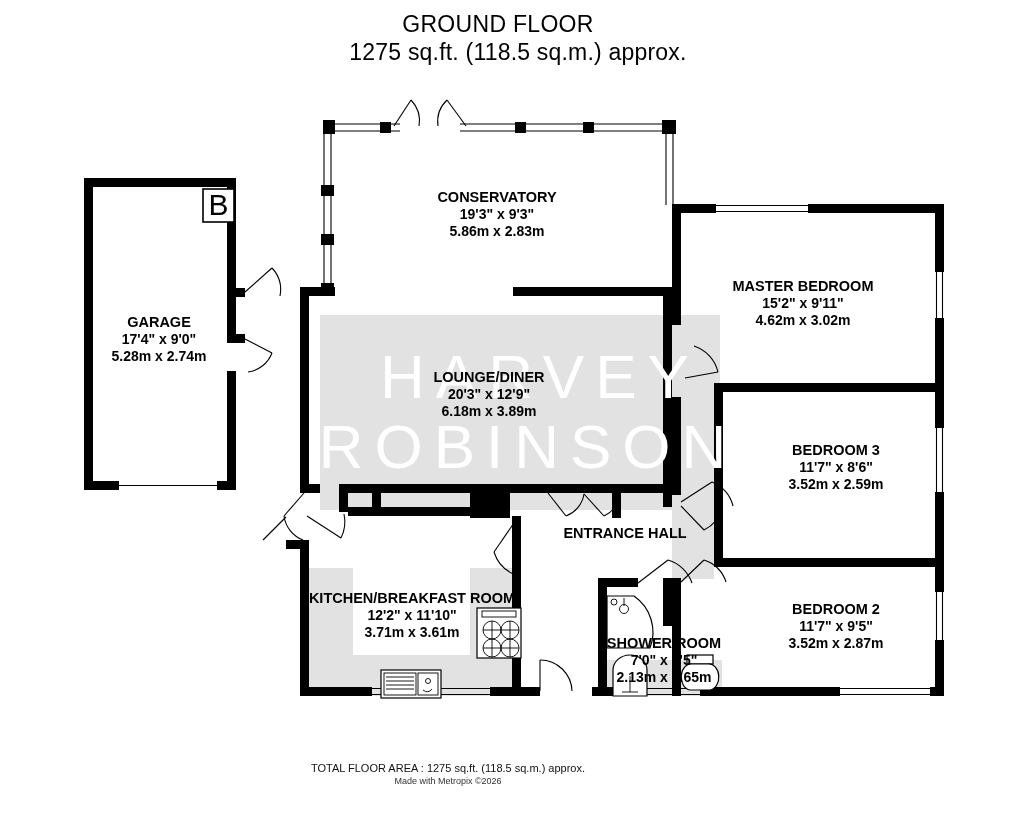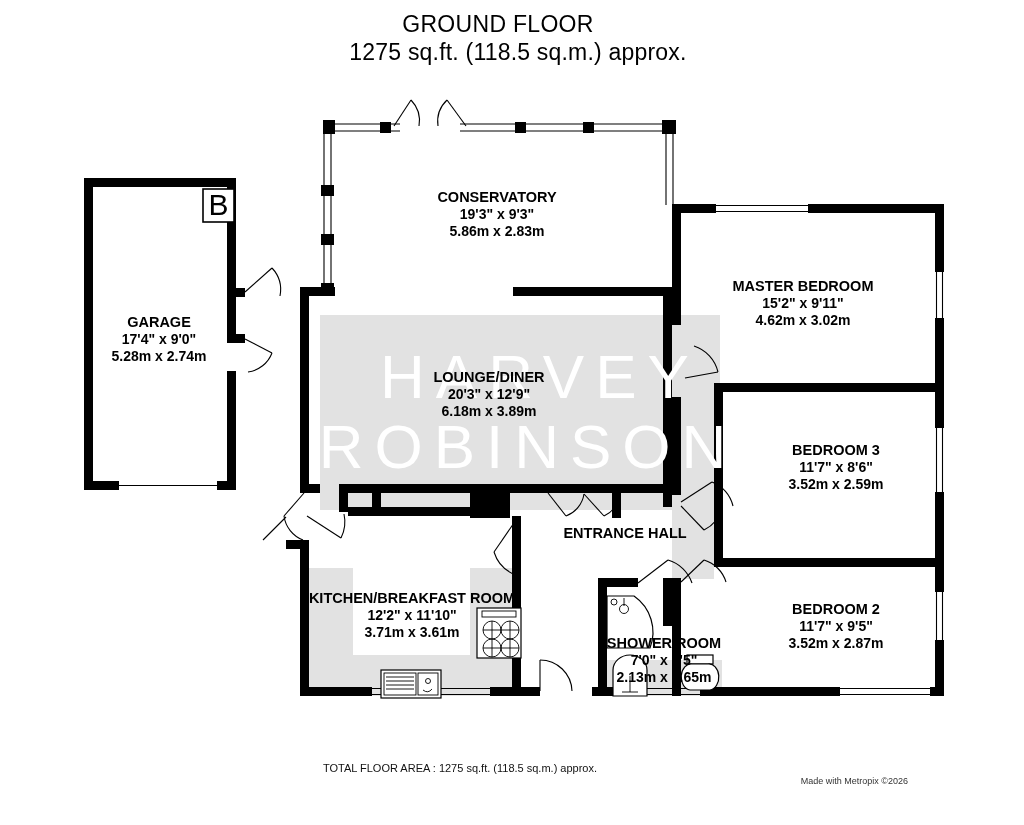--- a/index.html
+++ b/index.html
@@ -36,34 +36,33 @@
   .title-sub {
     font-size: 23px;
     letter-spacing: 0.2px;
     line-height: 28px;
     color: #000;
     padding-left: 40px;
   }
   .footer-block {
     position: absolute;
     top: 761px;
-    left: 12px;
+    left: 0;
     width: 896px;
     text-align: center;
   }
   .footer-main {
     font-size: 11px;
     line-height: 14px;
     color: #111;
   }
   .footer-sub {
     font-size: 9px;
     line-height: 12px;
     color: #333;
-    text-align: right;
   }
   svg#floorplan {
     position: absolute;
     top: 0;
     left: 0;
   }
   .wall      { fill: #000000; }
   .room-fill { fill: #ffffff; }
   .shade     { fill: #e2e2e2; }
   .glass-line{ stroke: #000000; stroke-width: 1.1; fill: none; }

